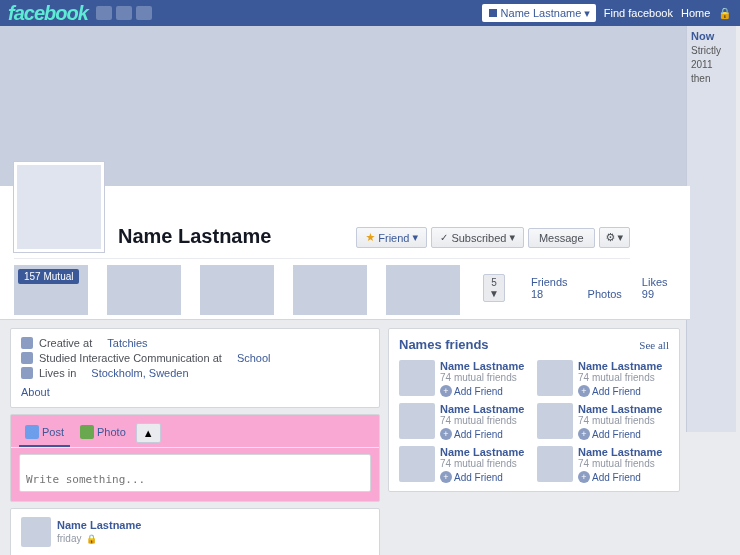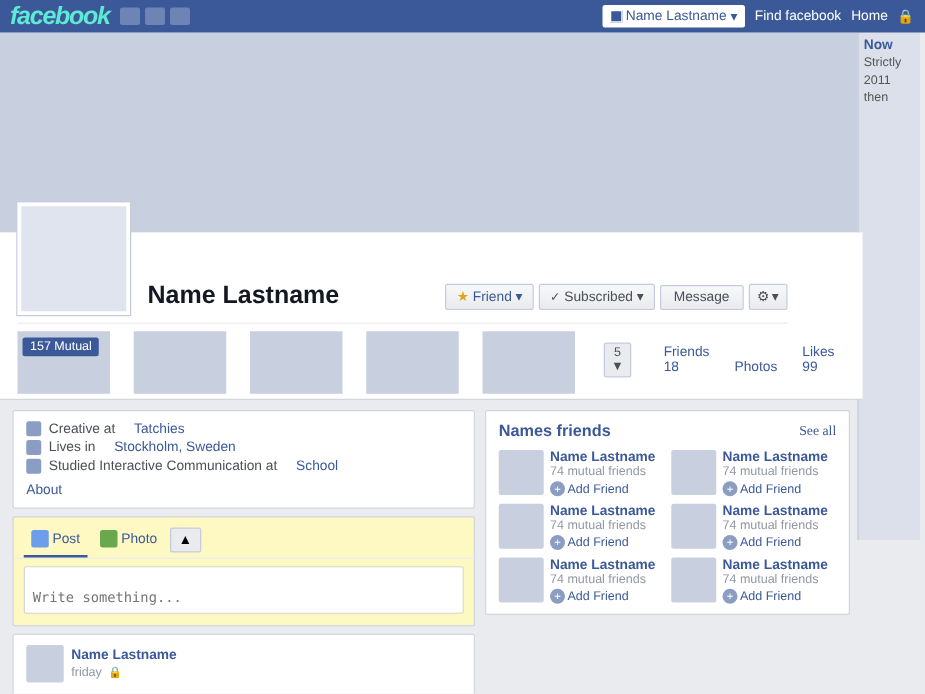--- a/index.html
+++ b/index.html
@@ -248,21 +248,21 @@
       margin-bottom: 3px;
       font-size: 11px;
       color: #4b4f56;
     }
     .bio-icon { width: 12px; height: 12px; background: #8b9dc3; border-radius: 2px; flex-shrink: 0; }
     .bio-link { color: #3b5998; text-decoration: none; }
     .about-link { color: #3b5998; font-size: 11px; cursor: pointer; margin-top: 4px; display: inline-block; }
 
     
     #post-box {
-      background: #fef9c3;
+      background: #f9a8d4;
       border: 1px solid #d3d6db;
       border-radius: 2px;
       margin-bottom: 6px;
     }
     #post-tabs {
       display: flex;
       border-bottom: 1px solid #e9ebee;
       padding: 4px 8px 0;
       gap: 4px;
     }
@@ -434,25 +434,25 @@
 
   <div id="left-col">
 
     <div id="bio-section">
       <div class="bio-item">
         <div class="bio-icon"></div>
         <span>Creative at</span>&nbsp;<a class="bio-link">Tatchies</a>
       </div>
       <div class="bio-item">
         <div class="bio-icon"></div>
-        <span>Lives in</span>&nbsp;<a class="bio-link">Stockholm, Sweden</a>
+        <span>Studied Interactive Communication at</span>&nbsp;<a class="bio-link">School</a>
       </div>
       <div class="bio-item">
         <div class="bio-icon"></div>
-        <span>Studied Interactive Communication at</span>&nbsp;<a class="bio-link">School</a>
+        <span>Lives in</span>&nbsp;<a class="bio-link">Stockholm, Sweden</a>
       </div>
       <a class="about-link">About</a>
     </div>
 
     <div id="post-box">
       <div id="post-tabs">
         <div class="post-tab active">
           <span class="post-tab-icon post-i"></span>
           <span>Post</span>
         </div>

